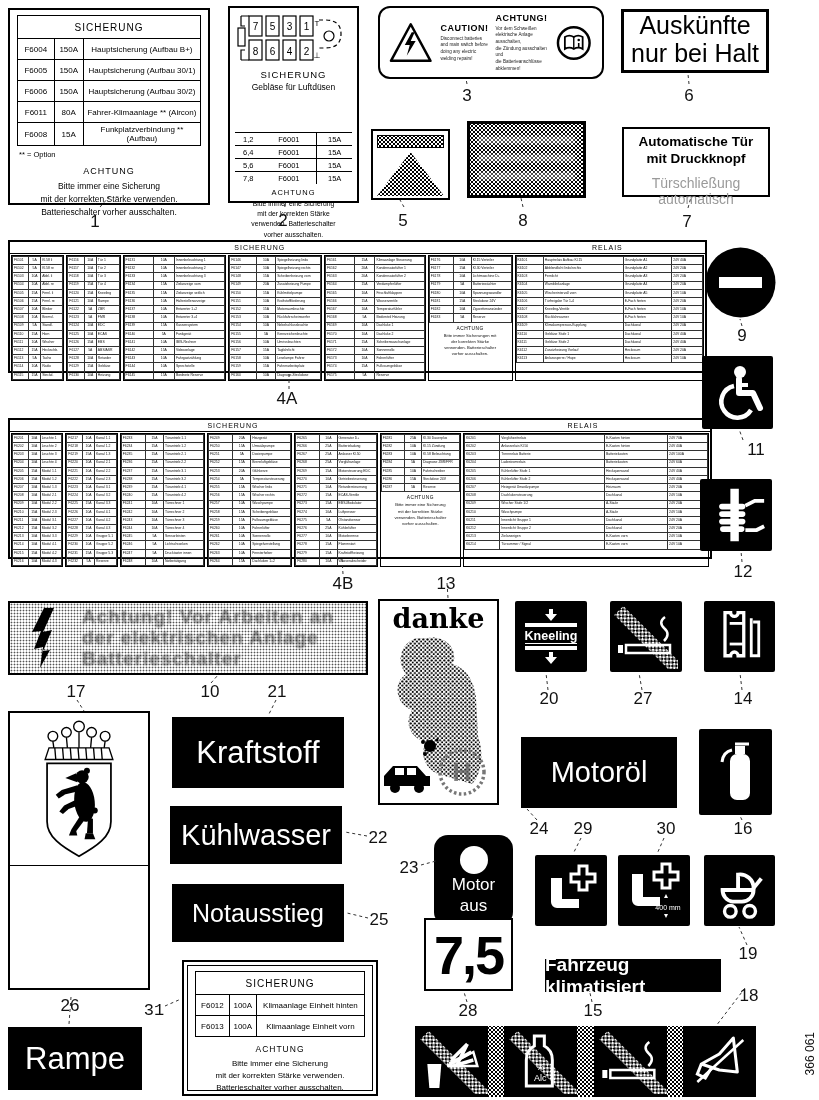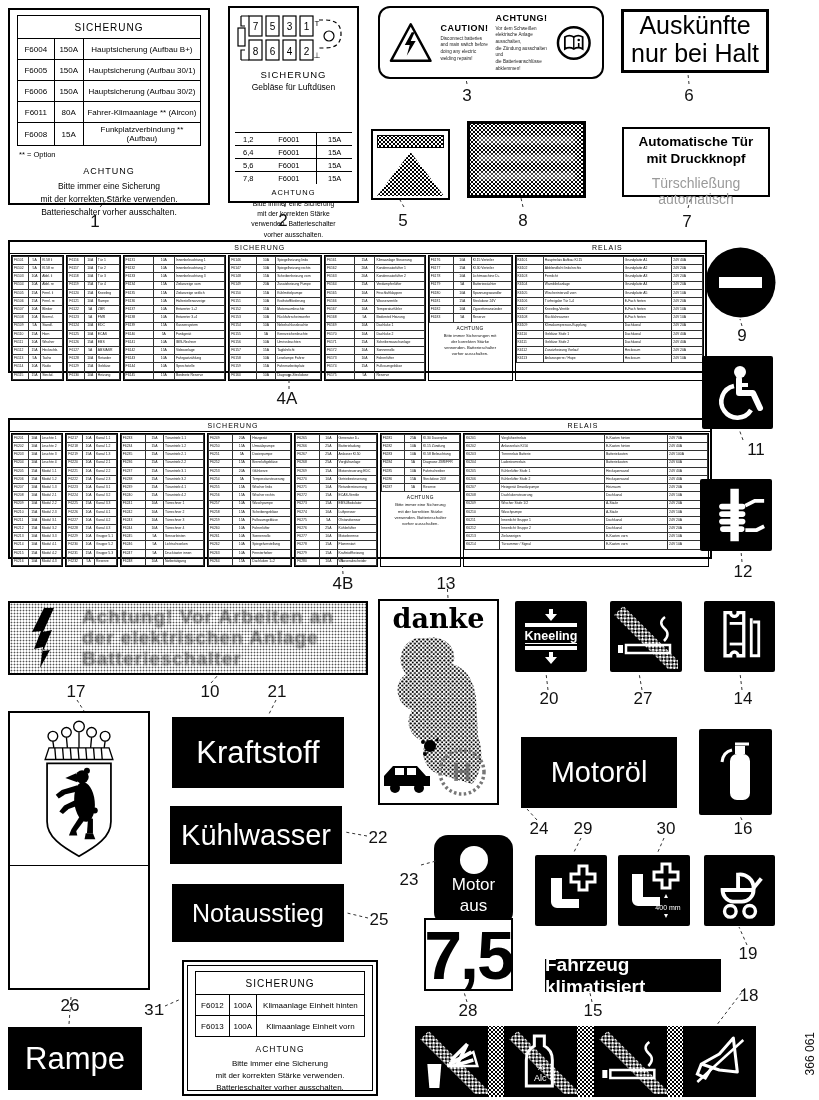--- a/index.html
+++ b/index.html
@@ -53,21 +53,21 @@
   .ftg td{border:0.5px solid #333;font-size:3.4px;line-height:1;padding:0 1px;height:7.2px;
           white-space:nowrap;overflow:hidden;color:#111;}
   .ftg td.a{width:26%;} .ftg td.b{width:18%;text-align:center;}
   .ftg.rel td.a{width:14%;} .ftg.rel td.b{width:44%;text-align:left;} .ftg.rel td.c{width:26%;} .ftg.rel td.d{width:16%;}
   .ftnote{margin:3px 2px;text-align:center;}
   .ftnote .t{font-size:4.8px;letter-spacing:.5px;margin-bottom:2px;}
   .ftnote .ln{font-size:4.2px;line-height:1.5;color:#111;}
   
   .sq{border-radius:2px;}
   #i28{border:2.5px solid #000;background:#fff;display:flex;align-items:center;justify-content:center;
-       font-weight:bold;font-size:68px;letter-spacing:-2px;}
+       font-weight:bold;font-size:54px;letter-spacing:-2px;}
   #i23{border-radius:14px;}
   
   .ref{position:absolute;transform:translate(-50%,-50%);font-size:17px;color:#111;z-index:6;
        font-family:"Liberation Sans",sans-serif;}
   #leaders{position:absolute;left:0;top:0;z-index:5;pointer-events:none;}
   
   #i10{border:2.5px solid #000;display:flex;align-items:center;}
   #i10 .btxt{flex:1;font-weight:bold;font-size:19px;line-height:1.1;letter-spacing:1px;color:#111;
              opacity:.55;filter:blur(1.1px);overflow:hidden;height:62px;padding:2px 6px;}
   
@@ -1698,21 +1698,21 @@
     <div class="ref" style="left: 210px; top: 692px;">10</div>
     <div class="ref" style="left: 277px; top: 692px;">21</div>
     <div class="ref" style="left: 549px; top: 699px;">20</div>
     <div class="ref" style="left: 643px; top: 699px;">27</div>
     <div class="ref" style="left: 743px; top: 699px;">14</div>
     <div class="ref" style="left: 539px; top: 829px;">24</div>
     <div class="ref" style="left: 583px; top: 829px;">29</div>
     <div class="ref" style="left: 666px; top: 829px;">30</div>
     <div class="ref" style="left: 743px; top: 829px;">16</div>
     <div class="ref" style="left: 378px; top: 838px;">22</div>
-    <div class="ref" style="left: 409px; top: 868px; margin-top: 12px;">23</div>
+    <div class="ref" style="left: 409px; top: 868px;">23</div>
     <div class="ref" style="left: 379px; top: 920px;">25</div>
     <div class="ref" style="left: 748px; top: 954px;">19</div>
     <div class="ref" style="left: 468px; top: 1011px;">28</div>
     <div class="ref" style="left: 593px; top: 1011px;">15</div>
     <div class="ref" style="left: 749px; top: 996px;">18</div>
     <div class="ref" style="left: 70px; top: 1006px;">26</div>
     <div class="ref" style="left: 154px; top: 1010px; font-family: Liberation Mono, monospace;">31</div>
   </div>
 
 </body></html>

